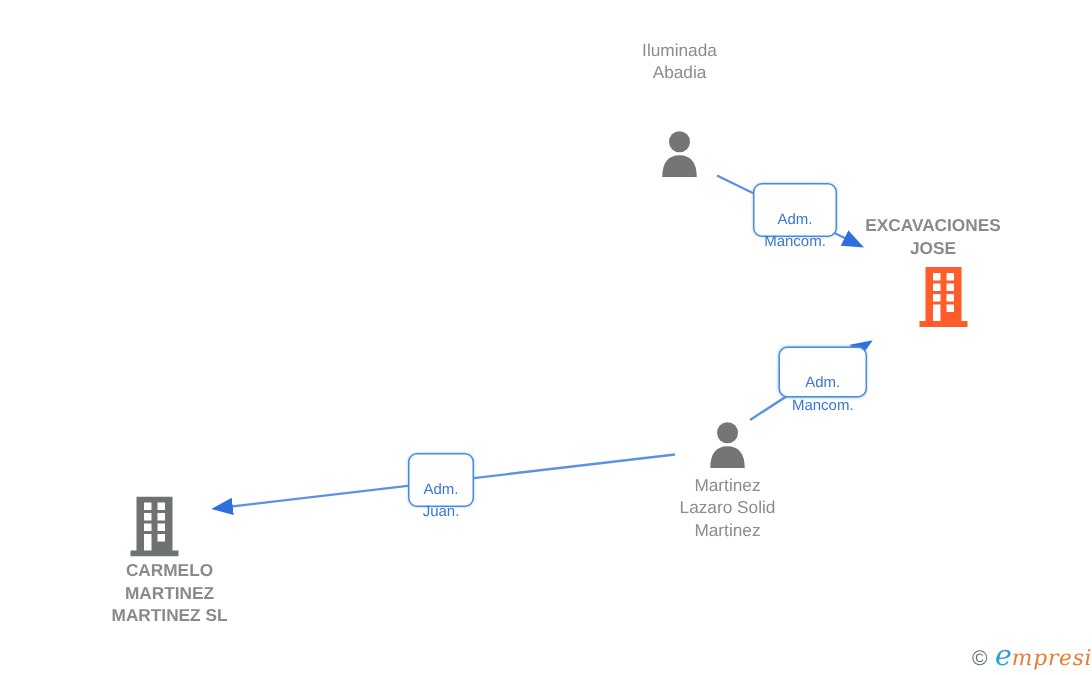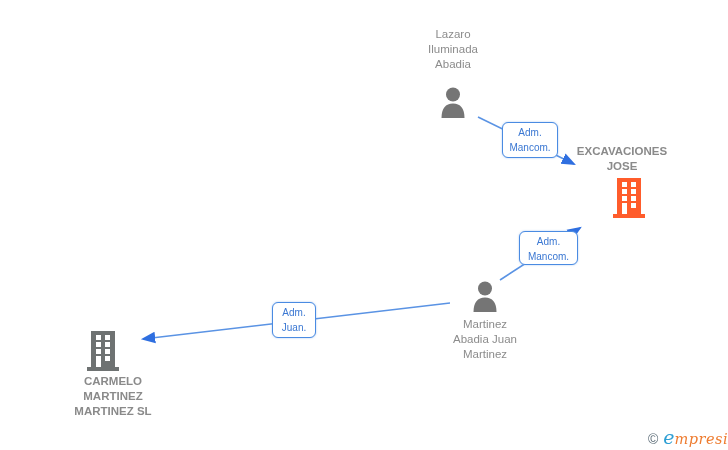--- a/index.html
+++ b/index.html
@@ -12,21 +12,21 @@
   .node-label{
     position:absolute;z-index:2;text-align:center;color:#8c8c8c;
     font-size:11.5px;line-height:15px;cursor:pointer;
   }
   .node-label.company{font-weight:bold;color:#8a8a8a;}
   .edge-label{
     position:absolute;z-index:3;background:#ffffff;
     border:1px solid #4a8be2;border-radius:6px;
     box-shadow:0 0 2px rgba(90,150,230,0.55);
     color:#3a77d2;font-size:10px;line-height:15px;text-align:center;
-    box-sizing:border-box;padding-top:2px;
+    box-sizing:border-box;padding-top:16px;
   }
   .logo{
     position:absolute;z-index:2;display:flex;align-items:baseline;cursor:pointer;
   }
   .logo .copy{color:#5f6f7a;font-size:14px;margin-right:5px;}
   .logo .e{color:#2e9fd4;font-family:"DejaVu Serif",serif;font-style:italic;font-size:19px;}
   .logo .rest{color:#ee7c30;font-family:"DejaVu Serif",serif;font-style:italic;font-size:14.5px;letter-spacing:0.5px;}
 </style>
 </head>
 <body>
@@ -38,21 +38,20 @@
       <marker id="arrow" viewBox="0 0 10 8" refX="8.5" refY="4" markerWidth="9" markerHeight="8" orient="auto">
         <path d="M0,0 L10,4 L0,8 Z" fill="#2f6fe0"></path>
       </marker>
     </defs>
     <line x1="478" y1="117" x2="574" y2="164" stroke-width="1.6" marker-end="url(#arrow)" stroke="#5a93e4"></line>
     <line x1="500" y1="280" x2="580" y2="228" stroke-width="1.6" marker-end="url(#arrow)" stroke="#5a93e4"></line>
     <line x1="450" y1="303" x2="143" y2="339" stroke-width="1.6" marker-end="url(#arrow)" stroke="#5a93e4"></line>
   </svg>
 
   <div class="node-label" style="left:393px;top:27px;width:120px;">
-    <div>Lazaro</div>
     <div>Iluminada</div>
     <div>Abadia</div>
   </div>
   <svg class="node-icon" style="left:439px;top:87px;" width="28" height="31" viewBox="0 0 28 31">
     <circle cx="14" cy="7.5" r="7" fill="#757575"></circle>
     <path d="M14 16.5 C6.5 16.5 2.5 21.5 2.5 31 L25.5 31 C25.5 21.5 21.5 16.5 14 16.5 Z" fill="#757575"></path>
   </svg>
 
   <div class="node-label company" style="left:552px;top:144px;width:140px;">
     <div>EXCAVACIONES</div>
@@ -72,21 +71,21 @@
       <rect x="12" y="25" width="5" height="11"></rect>
     </g>
   </svg>
 
   <svg class="node-icon" style="left:471px;top:281px;" width="28" height="31" viewBox="0 0 28 31">
     <circle cx="14" cy="7.5" r="7" fill="#757575"></circle>
     <path d="M14 16.5 C6.5 16.5 2.5 21.5 2.5 31 L25.5 31 C25.5 21.5 21.5 16.5 14 16.5 Z" fill="#757575"></path>
   </svg>
   <div class="node-label" style="left:420px;top:317px;width:130px;">
     <div>Martinez</div>
-    <div>Abadia Juan</div>
+    <div>Lazaro Solid</div>
     <div>Martinez</div>
   </div>
 
   <svg class="node-icon" style="left:84px;top:331px;" width="38" height="40" viewBox="0 0 38 40">
     <rect x="7" y="0" width="24" height="37" fill="#6e7272"></rect>
     <rect x="3" y="36" width="32" height="4" fill="#6e7272"></rect>
     <g fill="#ffffff">
       <rect x="12" y="4" width="5" height="5"></rect>
       <rect x="21" y="4" width="5" height="5"></rect>
       <rect x="12" y="11" width="5" height="5"></rect>

